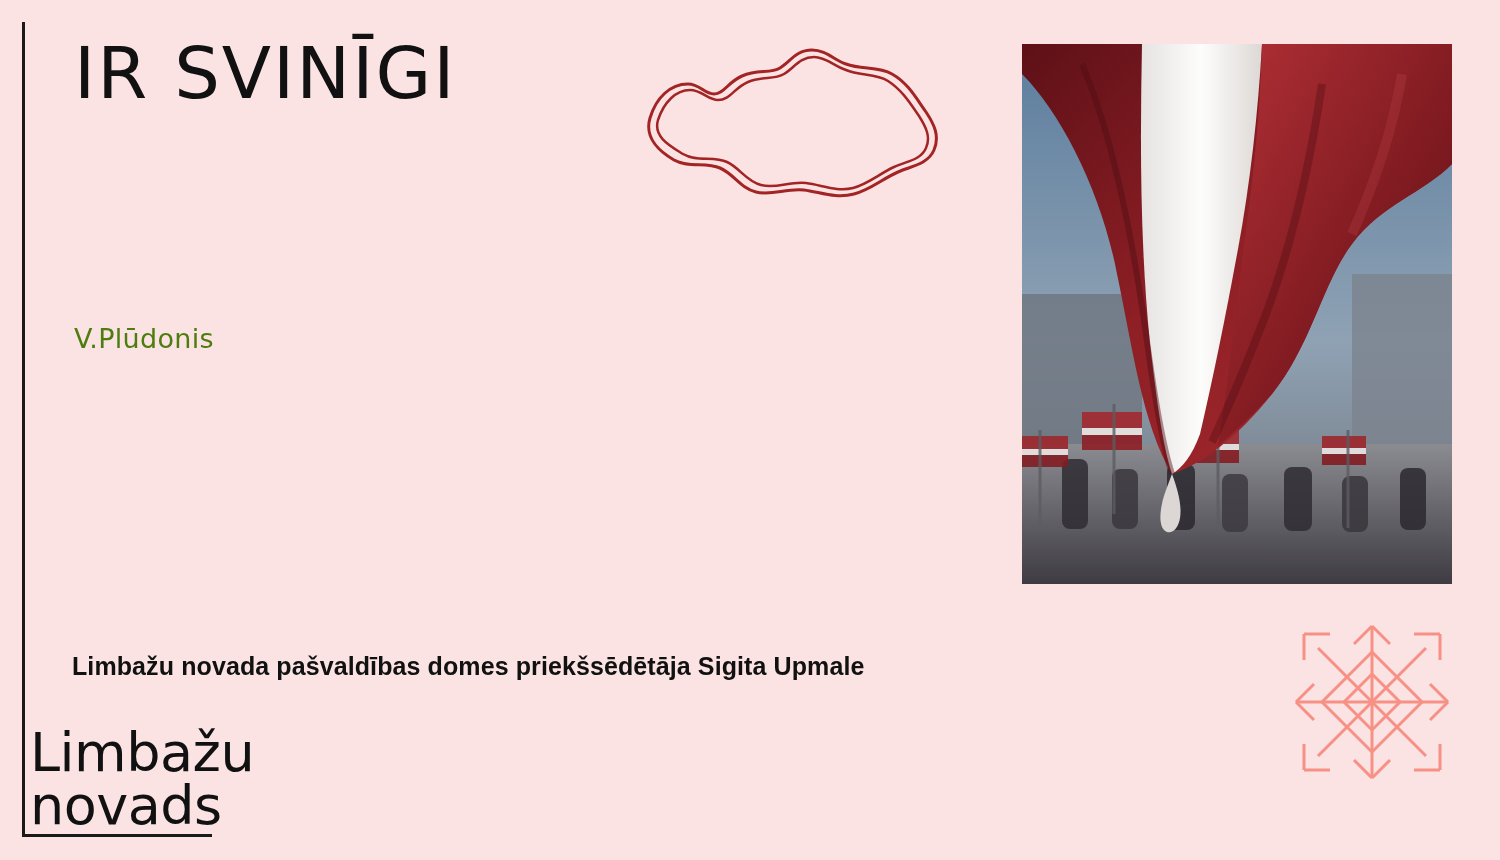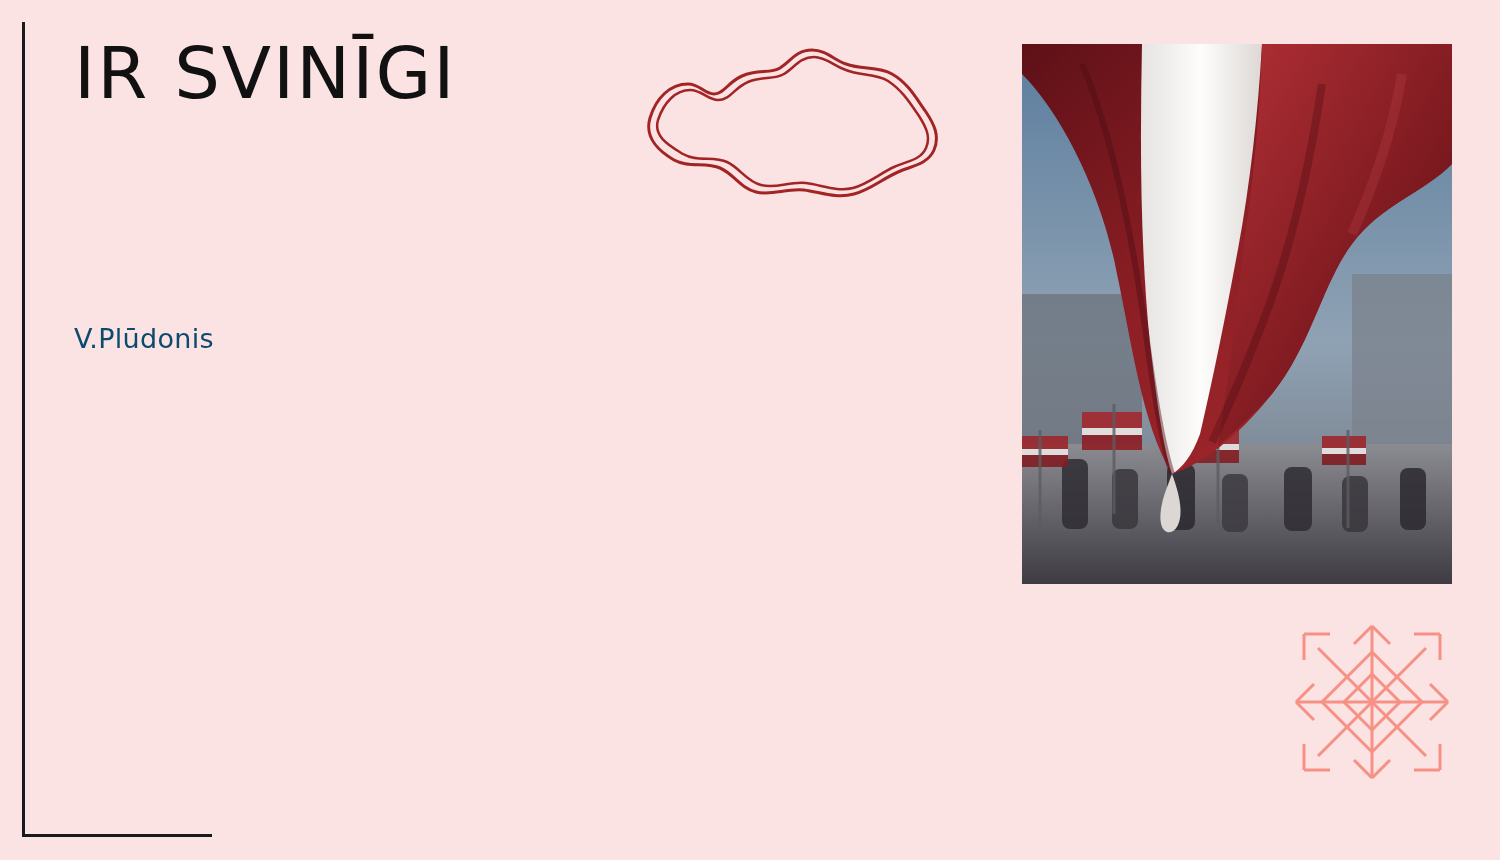--- a/index.html
+++ b/index.html
@@ -51,21 +51,21 @@
     font-family: "DejaVu Sans", sans-serif;
     letter-spacing: 0.3px;
     white-space: pre-line;
   }
   .poem-author {
     position: absolute;
     left: 74px;
     top: 318px;
     font-size: 27px;
     line-height: 41px;
-    color: #0c4a6e;
+    color: #4d7c0f;
     font-family: "DejaVu Sans", sans-serif;
     letter-spacing: 0.3px;
   }
   .body-text {
     position: absolute;
     left: 70px;
     top: 392px;
     width: 890px;
     font-size: 26.5px;
     line-height: 41px;
@@ -143,20 +143,21 @@
 
 <div class="card">
 
   <div class="left-rule"></div>
 
   <div class="headline">IR SVINĪGI</div>
 
   <div class="poem-author">V.Plūdonis</div>
 
 
+  <div class="signature">Limbažu novada pašvaldības domes priekšsēdētāja Sigita Upmale</div>
 
   <div class="map-outline">
     <svg width="330" height="180" viewBox="0 0 330 180" fill="none">
       <path d="M20 78 C26 58, 40 44, 58 44 C70 44, 74 54, 84 54 C94 54, 98 42, 112 36
                C128 29, 140 34, 150 28 C160 22, 166 10, 182 10 C196 10, 204 20, 216 24
                C232 30, 248 26, 262 34 C278 43, 286 58, 296 72 C304 84, 310 96, 304 110
                C298 124, 282 126, 268 132 C252 139, 240 150, 224 154 C206 159, 190 152, 174 150
                C156 148, 142 156, 126 152 C110 148, 104 134, 90 128 C76 122, 58 128, 44 120
                C30 112, 14 98, 20 78 Z" stroke="#a32424" stroke-width="3" fill="none" stroke-linejoin="round"></path>
       <path d="M28 80 C34 62, 46 50, 60 50 C72 50, 78 60, 88 60 C100 60, 104 48, 118 42
@@ -261,14 +262,16 @@
       <path d="M158 158 L158 132 M158 158 L132 158"></path>
       <path d="M90 14 L72 32 M90 14 L108 32"></path>
       <path d="M90 166 L72 148 M90 166 L108 148"></path>
       <path d="M14 90 L32 72 M14 90 L32 108"></path>
       <path d="M166 90 L148 72 M166 90 L148 108"></path>
     </svg>
   </div>
 
   <div class="logo-bracket"></div>
   <div class="logo-bracket-bottom"></div>
+  <div class="logo-text">Limbažu
+novads</div>
 
 </div>
 
 </body></html>

